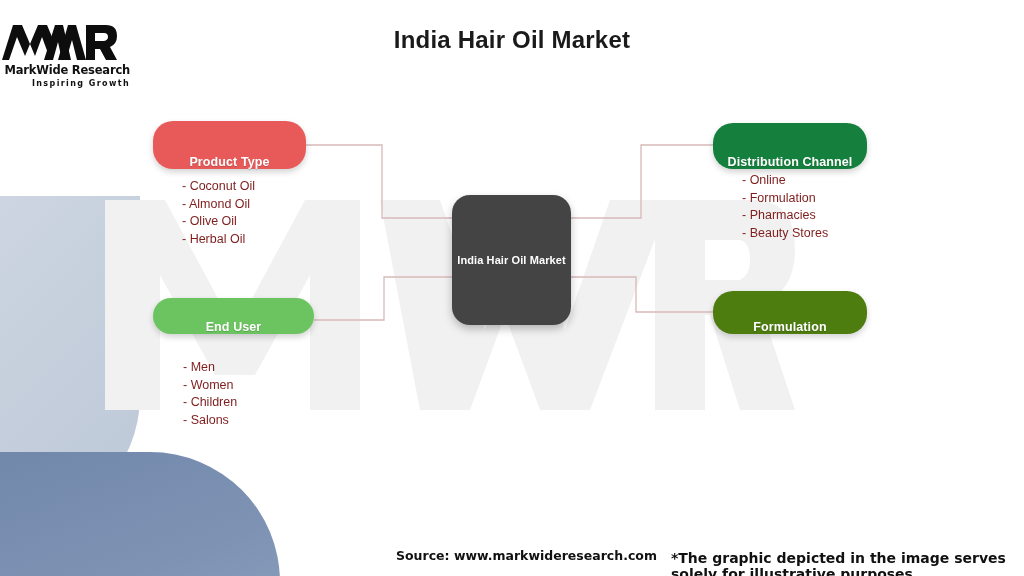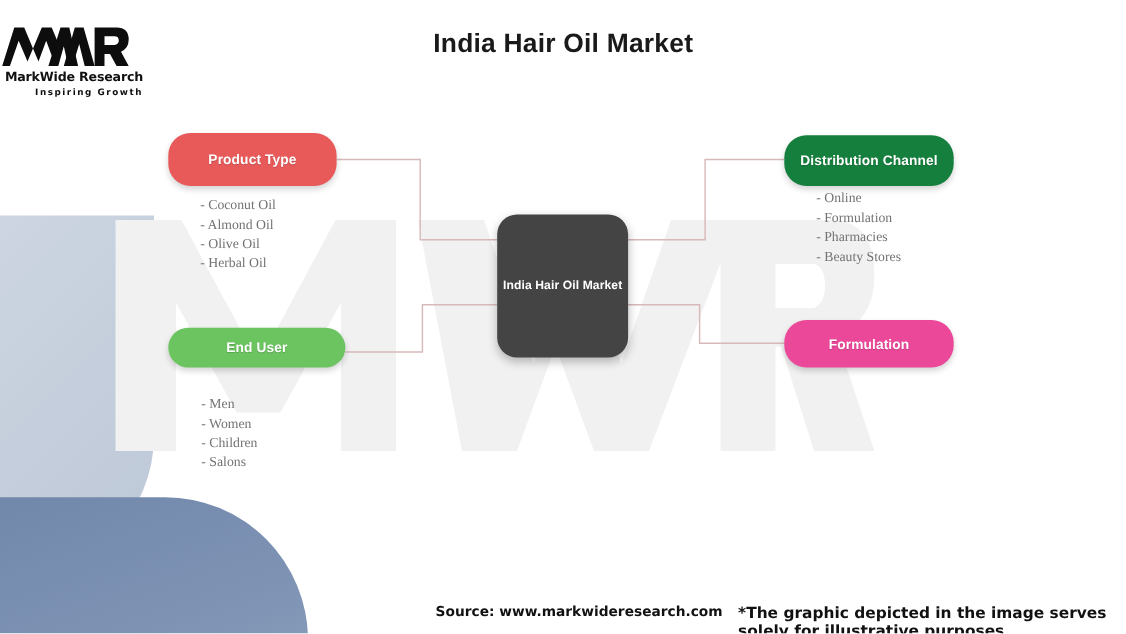--- a/index.html
+++ b/index.html
@@ -102,21 +102,21 @@
     left: 0; top: 0;
     width: 1024px; height: 576px;
   }
 
   
   .node {
     position: absolute;
     border-radius: 20px;
     box-shadow: 0 3px 6px rgba(0,0,0,0.18);
     display: flex;
-    align-items: center;
+    align-items: flex-end;
     justify-content: center;
   }
   .node-label {
     color: #ffffff;
     font-size: 12.5px;
     font-weight: bold;
     letter-spacing: 0.1px;
     text-shadow: 0 1px 1px rgba(0,0,0,0.18);
   }
 
@@ -138,23 +138,22 @@
     font-size: 11px;
     font-weight: bold;
     text-align: center;
     letter-spacing: 0.1px;
   }
 
   
   .bullets {
     position: absolute;
     font-size: 12.5px;
-    color: #737373;
+    color: #7f1d1d;
     line-height: 17.6px;
-    font-family: Liberation Serif, serif;
   }
   .bullets div { white-space: nowrap; }
 
   
   .source {
     position: absolute;
     left: 396px;
     top: 548px;
     font-size: 12.5px;
     font-weight: bold;
@@ -243,20 +242,20 @@
   <div class="node" style="left:153px;top:298px;width:161px;height:36px;background:#6CC460;">
     <span class="node-label">End User</span>
   </div>
   <div class="bullets" style="left:183px;top:359px;">
     <div>- Men</div>
     <div>- Women</div>
     <div>- Children</div>
     <div>- Salons</div>
   </div>
 
-  <div class="node" style="left:713px;top:291px;width:154px;height:43px;background:#ec4899;">
+  <div class="node" style="left:713px;top:291px;width:154px;height:43px;background:#4d7c0f;">
     <span class="node-label">Formulation</span>
   </div>
 
   <div class="source">Source: www.markwideresearch.com</div>
   <div class="disclaimer">*The graphic depicted in the image serves solely for illustrative purposes</div>
 
 </div>
 
 </body></html>

